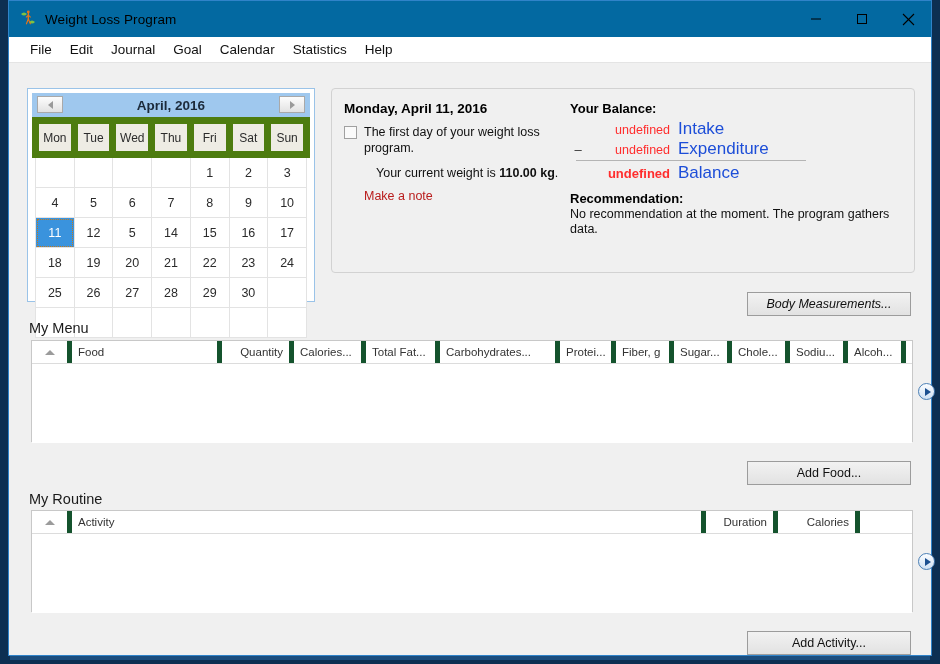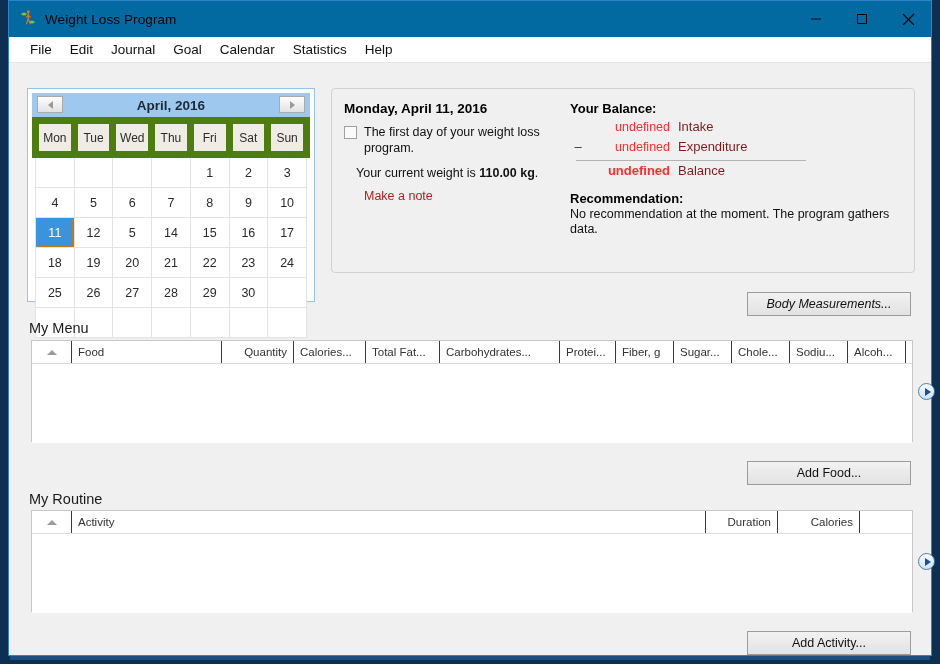--- a/index.html
+++ b/index.html
@@ -150,39 +150,39 @@
   #info-left { position:absolute; left: 12px; top: 12px; width: 228px; }
   #info-date { font-size: 13.5px; font-weight: bold; color:#000; margin-bottom: 8px; }
   #fd-row { display:flex; align-items:flex-start; }
   #fd-check {
     width: 13px; height: 13px; flex:none;
     border: 1px solid #a0a0a0; background:#fafafa;
     margin-right: 7px; margin-top: 2px;
     box-sizing: border-box;
   }
   #fd-text { font-size: 12.5px; color:#111; line-height: 16px; }
-  #cur-weight { font-size: 12.5px; color:#111; margin-top: 10px; margin-left: 12px; }
+  #cur-weight { font-size: 12.5px; color:#111; margin-top: 10px; margin-left: 32px; }
   #cur-weight b { font-weight: bold; }
   #make-note {
     font-size: 12.5px; color:#b91c1c; margin-top: 9px; margin-left: 20px;
     text-decoration: none;
   }
 
   #info-right { position:absolute; left: 238px; top: 12px; width: 330px; }
   #bal-title { font-size: 13px; font-weight: bold; color:#000; margin-bottom: 3px; }
   #bal-table { position: relative; margin-left: 0px; }
   .bal-row { display:flex; align-items:baseline; height: 20px; }
   .bal-minus {
     width: 16px; font-size: 13px; color:#333; flex:none; text-align:center;
   }
   .bal-val {
     width: 84px; text-align: right; color:#ff2d2d; font-size: 12.5px; flex:none;
   }
   .bal-val.big { font-weight: bold; font-size: 13px; }
-  .bal-lbl { font-size: 13px; color:#7f1d1d; margin-left: 8px; }
+  .bal-lbl { font-size: 17px; color:#1d4ed8; margin-left: 8px; }
   #bal-rule { height:1px; background:#b4b4b4; width: 230px; margin: 1px 0 2px 6px; }
   #rec-title { font-size: 13px; font-weight: bold; color:#000; margin-top: 8px; }
   #rec-text { font-size: 12.5px; color:#111; line-height: 15px; margin-top: 1px; width: 325px; }
 
   
   .gbtn {
     position: absolute;
     width: 164px; height: 24px;
     background: linear-gradient(#f2f2f2,#e2e2e2);
     border: 1px solid #9c9c9c;
@@ -206,21 +206,21 @@
   }
   .tbl-head {
     height: 22px;
     display:flex;
     background:#ffffff;
     border-bottom: 1px solid #dcdcdc;
   }
   .th {
     font-size: 11.5px; color:#333;
     display:flex; align-items:center;
-    border-right: 1px solid #14532d;
+    border-right: 5px solid #14532d;
     padding: 0 6px;
     box-sizing: border-box;
     white-space: nowrap;
     overflow: hidden;
     flex: none;
   }
   .th.last { border-right: none; }
   .th.sorter { justify-content:center; padding:0; }
   .sort-tri {
     width:0;height:0;

